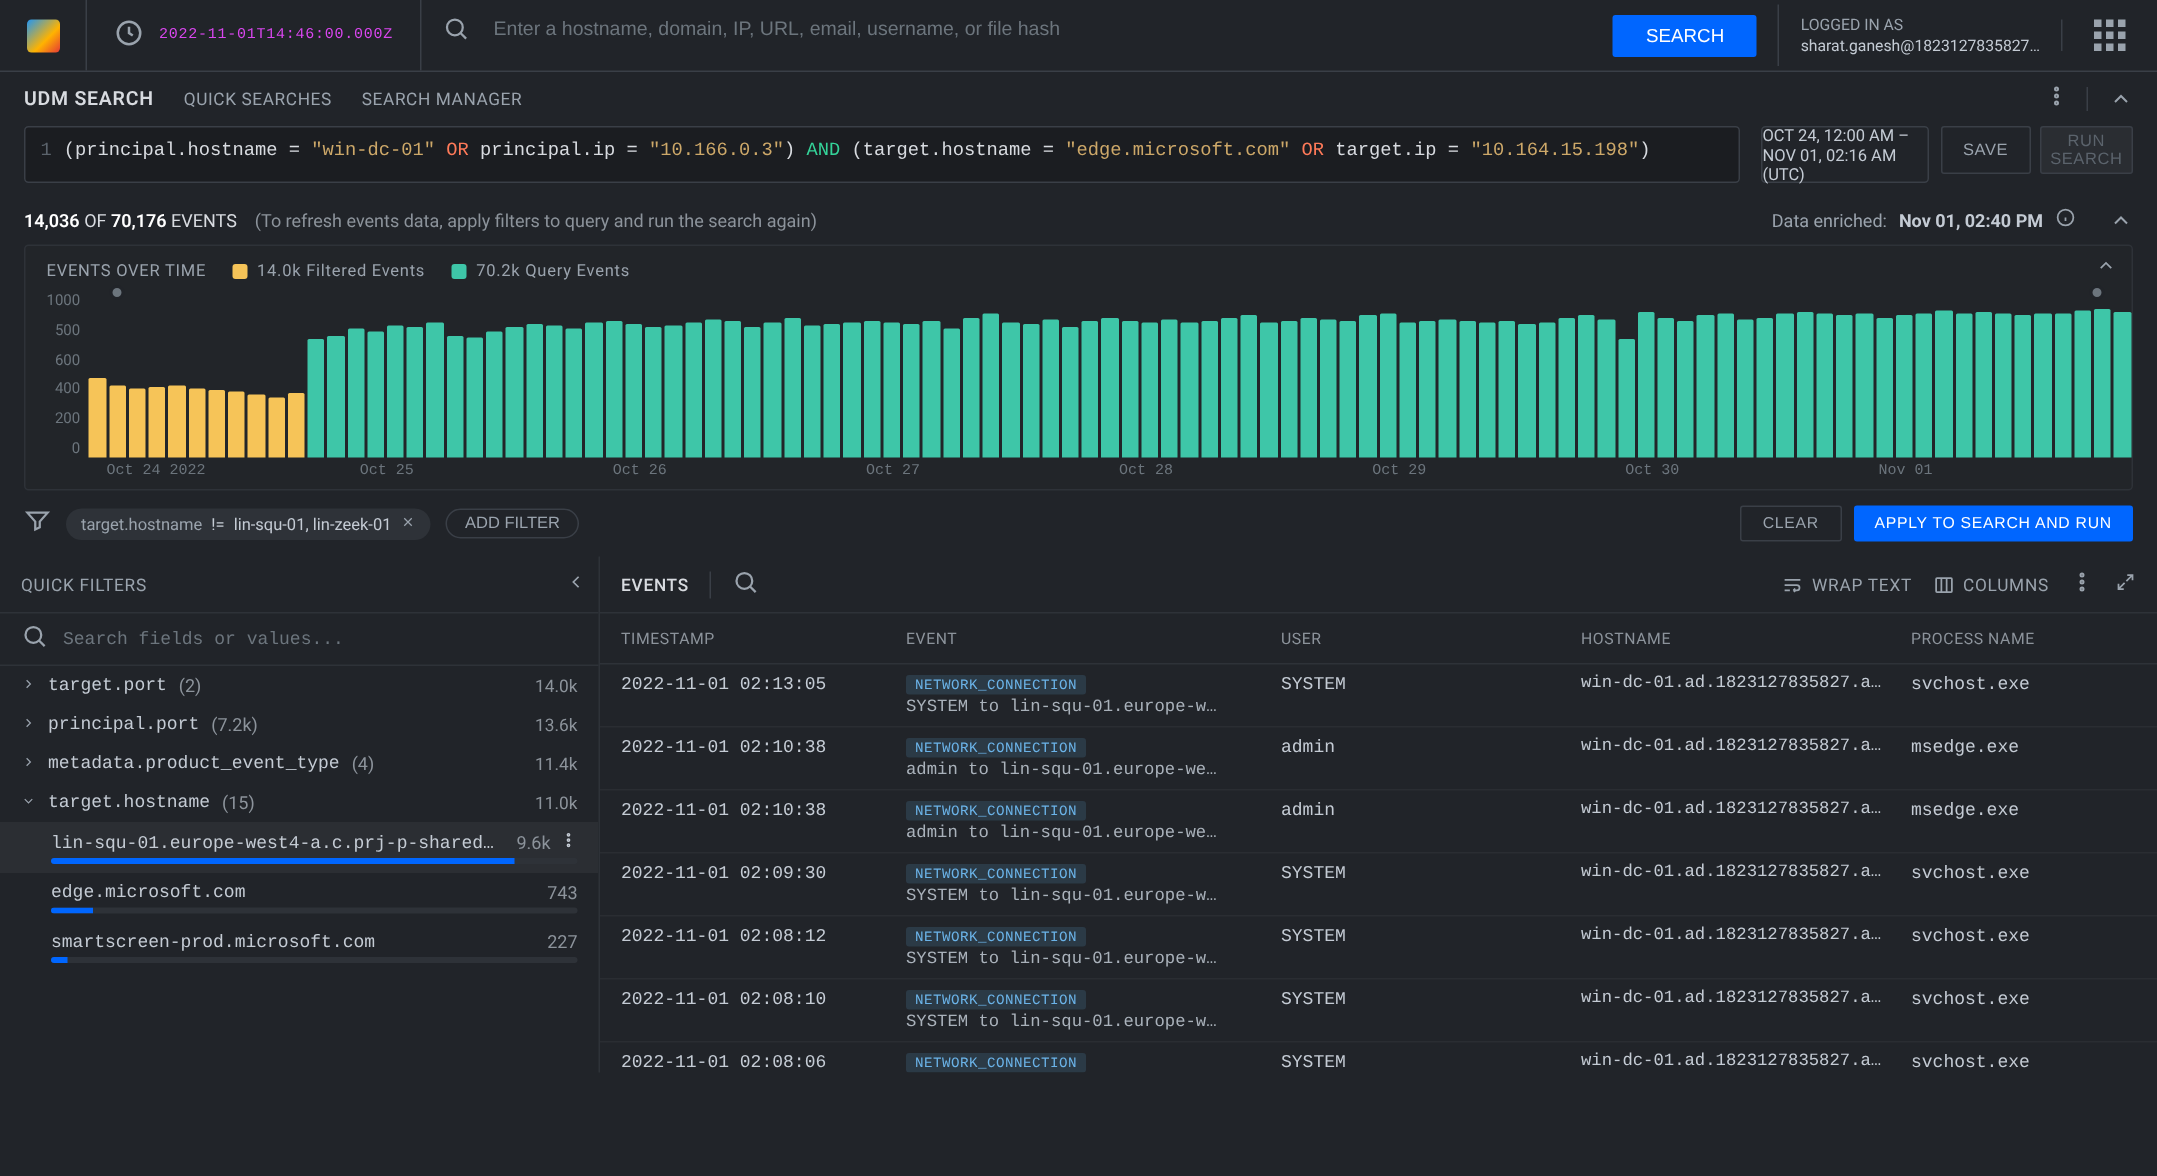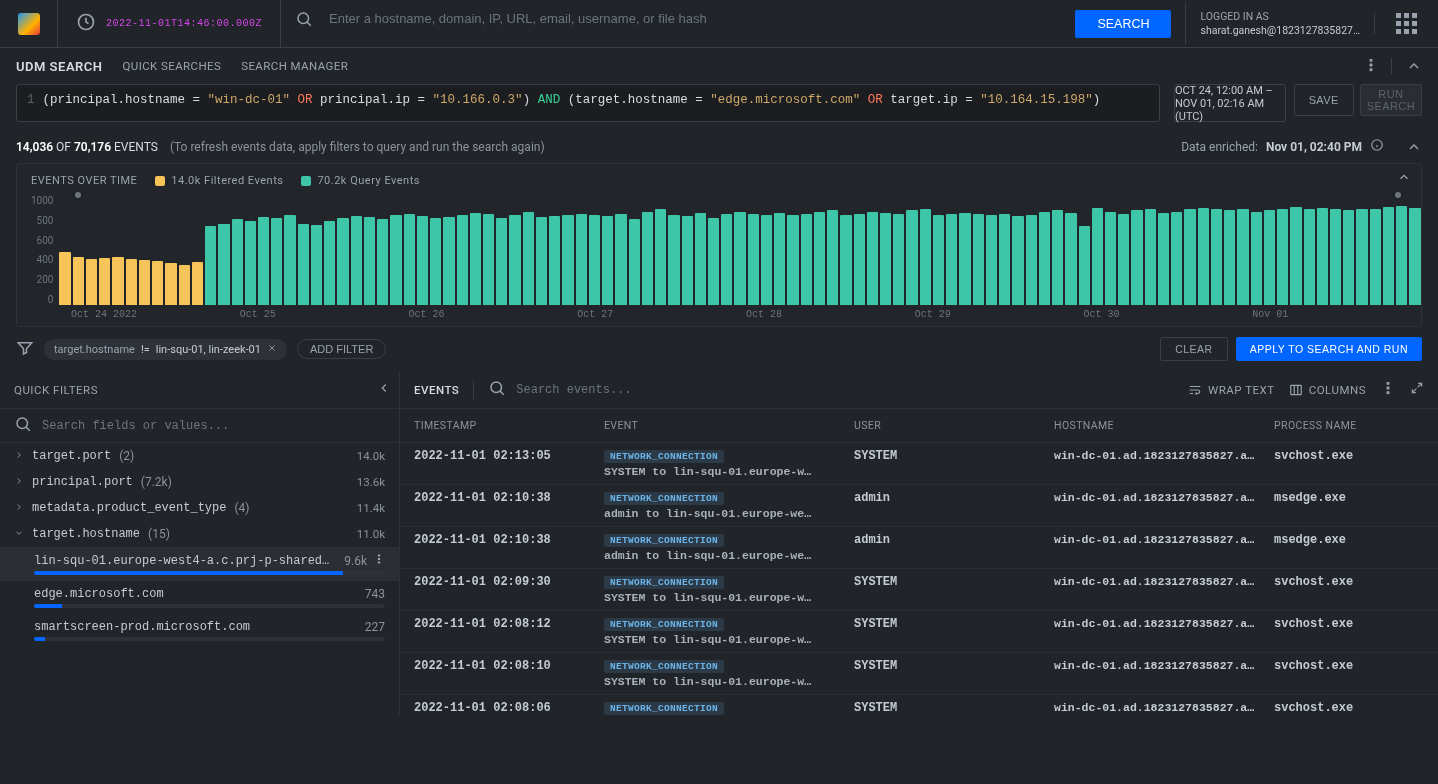--- a/index.html
+++ b/index.html
@@ -182,21 +182,21 @@
   .ev-expand svg{width:14px;height:14px;stroke:#9aa3ad;fill:none;stroke-width:2;}
 
   .ev-table-head{display:flex;align-items:center;height:34px;padding:0 14px;font-size:10.5px;letter-spacing:.4px;color:#8c939b;border-bottom:1px solid #2e3238;}
   .col-ts{width:190px;}
   .col-ev{width:250px;}
   .col-usr{width:200px;}
   .col-host{width:220px;}
   .col-proc{flex:1;}
 
   .ev-rows{flex:1;overflow:hidden;}
-  .ev-row{display:flex;align-items:flex-start;padding:6px 14px;border-bottom:1px solid #2a2d32;font-size:12px;font-weight:bold;}
+  .ev-row{display:flex;align-items:flex-start;padding:6px 14px;border-bottom:1px solid #2a2d32;font-size:12px;}
   .ev-row .col-ts{color:#c4cbd4;}
   .ev-badge{display:inline-block;font-size:9.5px;padding:1px 6px;border-radius:2px;background:#2b3a46;color:#6bb3e8;letter-spacing:.3px;margin-bottom:2px;}
   .ev-desc{color:#a9b1ba;font-size:11.5px;white-space:nowrap;overflow:hidden;text-overflow:ellipsis;}
   .ev-row .col-usr{color:#c4cbd4;}
   .ev-row .col-host{color:#c4cbd4;font-size:11.5px;white-space:nowrap;overflow:hidden;text-overflow:ellipsis;}
   .ev-row .col-proc{color:#c4cbd4;}
 </style>
 </head>
 <body>
 
@@ -561,21 +561,20 @@
     <div class="ev-head">
       <span class="ev-title">EVENTS</span>
       <span class="sep"></span>
       <div class="ev-search">
         <span class="search-icon">
           <svg viewBox="0 0 24 24">
               <circle cx="11" cy="11" r="7"></circle>
               <path d="M21 21l-5-5"></path>
             </svg>
         </span>
-        <input class="mono" placeholder="Search events..." style="">
       </div>
       <span class="ev-ctrl">
         <svg viewBox="0 0 24 24">
             <path d="M3 6h18M3 12h14a3 3 0 0 1 0 6h-4m0 0 2-2m-2 2 2 2M3 18h6"></path>
           </svg>
         <span>WRAP TEXT</span>
       </span>
       <span class="ev-ctrl">
         <svg viewBox="0 0 24 24">
             <rect x="3" y="4" width="18" height="16" rx="1"></rect>

